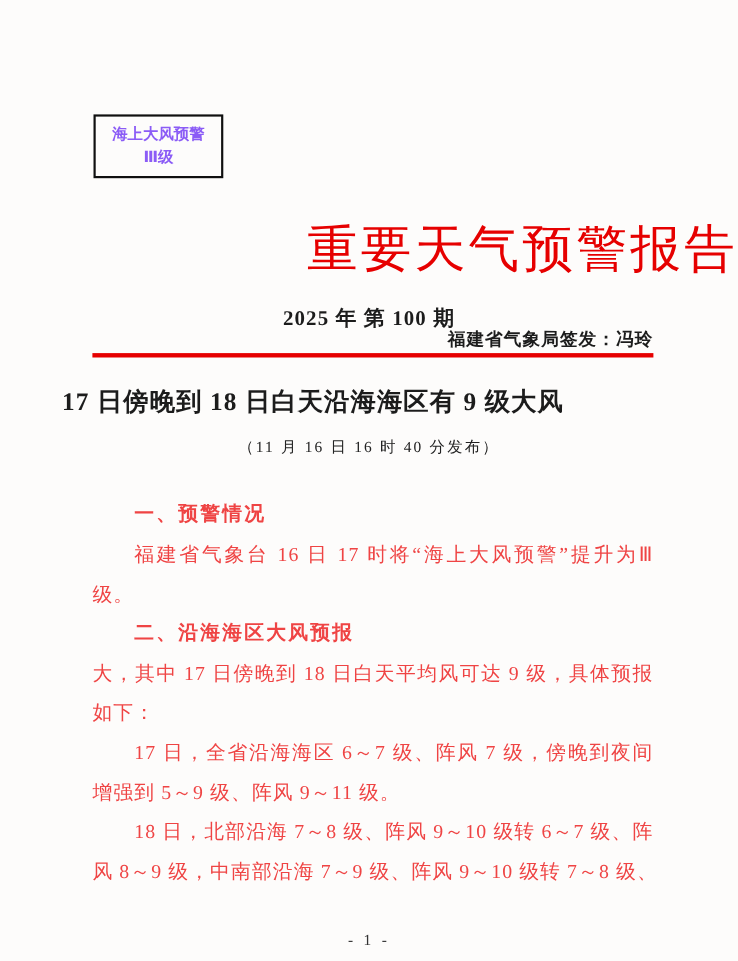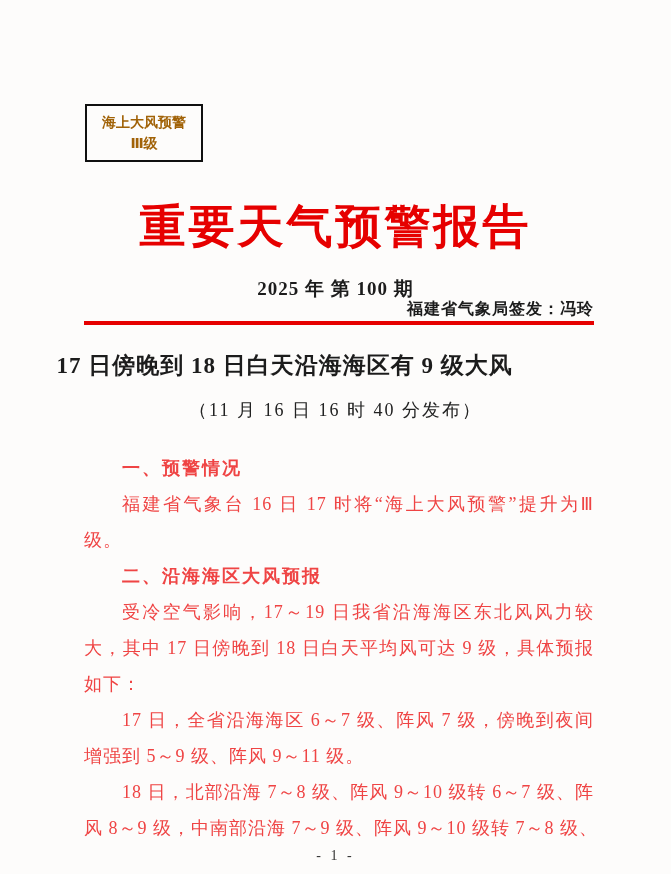--- a/index.html
+++ b/index.html
@@ -19,30 +19,30 @@
   .stamp {
     position: absolute;
     left: 85px; top: 104px;
     width: 114px; height: 54px;
     border: 2px solid #101010;
     display: flex; flex-direction: column;
     align-items: center; justify-content: center;
     font-family: "DejaVu Sans", sans-serif;
     font-weight: bold;
     font-size: 14px; line-height: 21px;
-    color: #a16207;
+    color: #8b5cf6;
   }
   
   .report-title {
     position: absolute;
     left: 0; top: 196px; width: 671px;
-    text-align: center;
+    text-align: right;
     color: #e60000;
     font-size: 46px;
-    font-weight: bold;
+    font-weight: normal;
     letter-spacing: 3px;
     font-family: "Liberation Serif", serif;
     white-space: nowrap;
   }
   .issue-line {
     position: absolute;
     left: 0; top: 276px; width: 671px;
     text-align: center;
     font-weight: bold;
     font-size: 19px;
@@ -70,21 +70,21 @@
     text-align: center;
     font-weight: bold;
     font-size: 23px;
     letter-spacing: 1px;
     white-space: nowrap;
   }
   .release-time {
     position: absolute;
     left: 0; top: 398px; width: 671px;
     text-align: center;
-    font-size: 18px;
+    font-size: 14px;
     letter-spacing: 2px;
     color: #222;
   }
   .body-text {
     position: absolute;
     left: 84px; top: 450px;
     width: 510px;
     font-size: 18px;
     line-height: 36px;
     letter-spacing: 1px;
@@ -138,21 +138,20 @@
 
   <div class="headline">17 日傍晚到 18 日白天沿海海区有 9 级大风</div>
 
   <div class="release-time">（11 月 16 日 16 时 40 分发布）</div>
 
   <div class="body-text">
       <div class="line heading indent last">一、预警情况</div>
       <div class="line indent">福建省气象台 16 日 17 时将“海上大风预警”提升为Ⅲ</div>
       <div class="line last">级。</div>
       <div class="line heading indent last">二、沿海海区大风预报</div>
-      <div class="line indent">受冷空气影响，17～19 日我省沿海海区东北风风力较</div>
       <div class="line">大，其中 17 日傍晚到 18 日白天平均风可达 9 级，具体预报</div>
       <div class="line last">如下：</div>
       <div class="line indent">17 日，全省沿海海区 6～7 级、阵风 7 级，傍晚到夜间</div>
       <div class="line last">增强到 5～9 级、阵风 9～11 级。</div>
       <div class="line indent">18 日，北部沿海 7～8 级、阵风 9～10 级转 6～7 级、阵</div>
       <div class="line">风 8～9 级，中南部沿海 7～9 级、阵风 9～10 级转 7～8 级、</div>
     </div>
 
   <div class="page-number">- 1 -</div>
 

